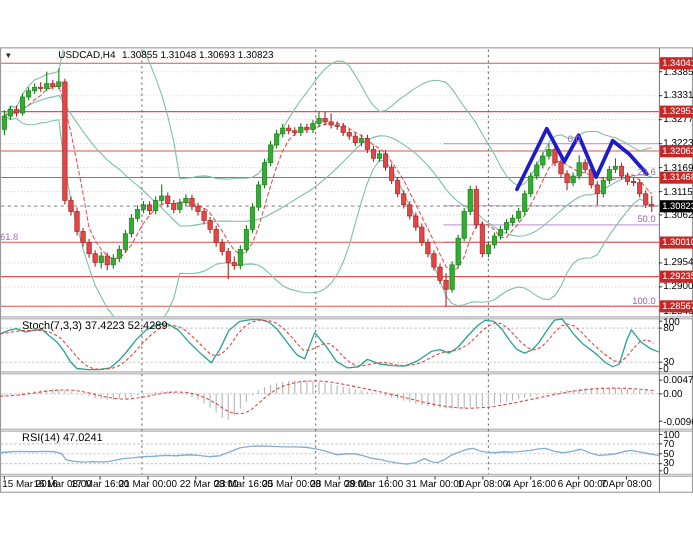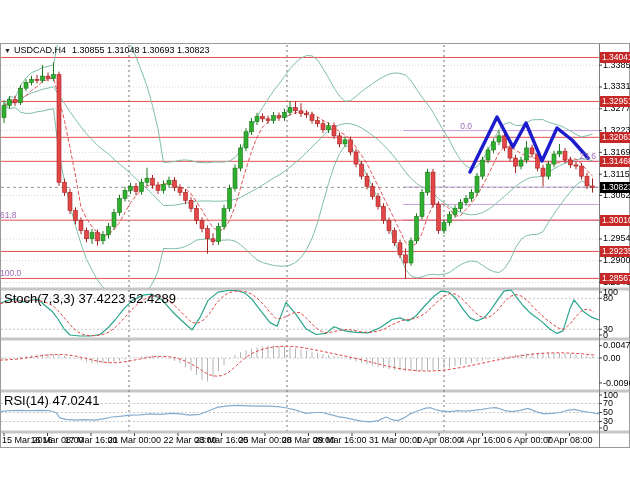--- a/index.html
+++ b/index.html
@@ -1,22 +1,22 @@
 <!DOCTYPE html>
 <html><head>
 <meta charset="utf-8">
 <style>
   html,body{margin:0;padding:0;background:#ffffff;width:630px;height:490px;overflow:hidden;}
   #canvas{position:relative;width:630px;height:490px;background:#ffffff;
           font-family:"Liberation Sans",sans-serif;font-size:9px;color:#000;}
   #chart-svg{position:absolute;left:0;top:0;}
   .title{position:absolute;left:4px;top:45px;white-space:nowrap;font-size:9px;color:#000;}
   .title .tri{font-size:7px;margin-right:3px;color:#222;}
-  .title .sym{margin-right:6px;}
-  .ind-label{position:absolute;left:4px;white-space:nowrap;font-size:13px;color:#000;}
+  .title .sym{margin-right:6px;margin-left:39px;}
+  .ind-label{position:absolute;left:20px;white-space:nowrap;font-size:10px;color:#000;}
   .axlbl{position:absolute;left:603px;white-space:nowrap;font-size:9px;color:#000;line-height:9px;}
   .badge{position:absolute;left:600px;width:30px;height:11px;color:#fff;font-size:8.5px;
          line-height:11px;padding-left:2px;box-sizing:border-box;white-space:nowrap;}
   .fiblbl{position:absolute;font-size:8.5px;line-height:9px;white-space:nowrap;}
   .tlabel{position:absolute;top:436px;font-size:9px;line-height:9px;white-space:nowrap;color:#000;transform:translateX(-50%);}
   .hitzone{position:absolute;background:transparent;}
 </style>
 </head>
 <body>
 
@@ -436,24 +436,25 @@
       <line x1="352" y1="433" x2="352" y2="436" stroke="#444444"></line>
       <line x1="395.5" y1="433" x2="395.5" y2="436" stroke="#444444"></line>
       <line x1="439" y1="433" x2="439" y2="436" stroke="#444444"></line>
       <line x1="482.5" y1="433" x2="482.5" y2="436" stroke="#444444"></line>
       <line x1="526" y1="433" x2="526" y2="436" stroke="#444444"></line>
       <line x1="569.5" y1="433" x2="569.5" y2="436" stroke="#444444"></line>
     </svg>
   <div class="title"><span class="tri">▼</span><span class="sym">USDCAD,H4</span><span>1.30855 1.31048 1.30693 1.30823</span></div>
   <div class="ind-label" style="top:291px">Stoch(7,3,3) 37.4223 52.4289</div>
   <div class="ind-label" style="top:393px">RSI(14) 47.0241</div>
-<div class="fiblbl" style="top: 121.575px; color: rgb(155, 107, 179); left: 0px; width: 472px; text-align: right;">0.0</div>
+<div class="fiblbl" style="top: 121.575px; color: rgb(155, 107, 179); left: 0px; width: 528px; text-align: right;">0.0</div>
     <div class="fiblbl" style="top: 152.333px; color: rgb(155, 107, 179); left: 0px; width: 596px; text-align: right;">23.6</div>
+    <div class="fiblbl" style="top: 195.444px; color: rgb(155, 107, 179); left: 0px; width: 596px; text-align: right;">50.0</div>
     <div class="fiblbl" style="top: 211.186px; color: rgb(155, 107, 179); left: 0px; width: 596px; text-align: left;">61.8</div>
-    <div class="fiblbl" style="top: 269.433px; color: rgb(155, 107, 179); left: 0px; width: 596px; ">100.0</div>
+    <div class="fiblbl" style="top: 269.433px; color: rgb(155, 107, 179); left: 0px; width: 596px; text-align: right;">100.0</div>
     <div class="axlbl" style="top: 60.6827px;">1.33850</div>
     <div class="axlbl" style="top: 82.4801px;">1.33310</div>
     <div class="axlbl" style="top: 104.277px;">1.32770</div>
     <div class="axlbl" style="top: 126.075px;">1.32230</div>
     <div class="axlbl" style="top: 147.872px;">1.31690</div>
     <div class="axlbl" style="top: 169.669px;">1.31150</div>
     <div class="axlbl" style="top: 190.861px;">1.30625</div>
     <div class="axlbl" style="top: 234.456px;">1.29545</div>
     <div class="axlbl" style="top: 256.253px;">1.29005</div>
     <div class="axlbl" style="top: 278.051px;">1.28465</div>

